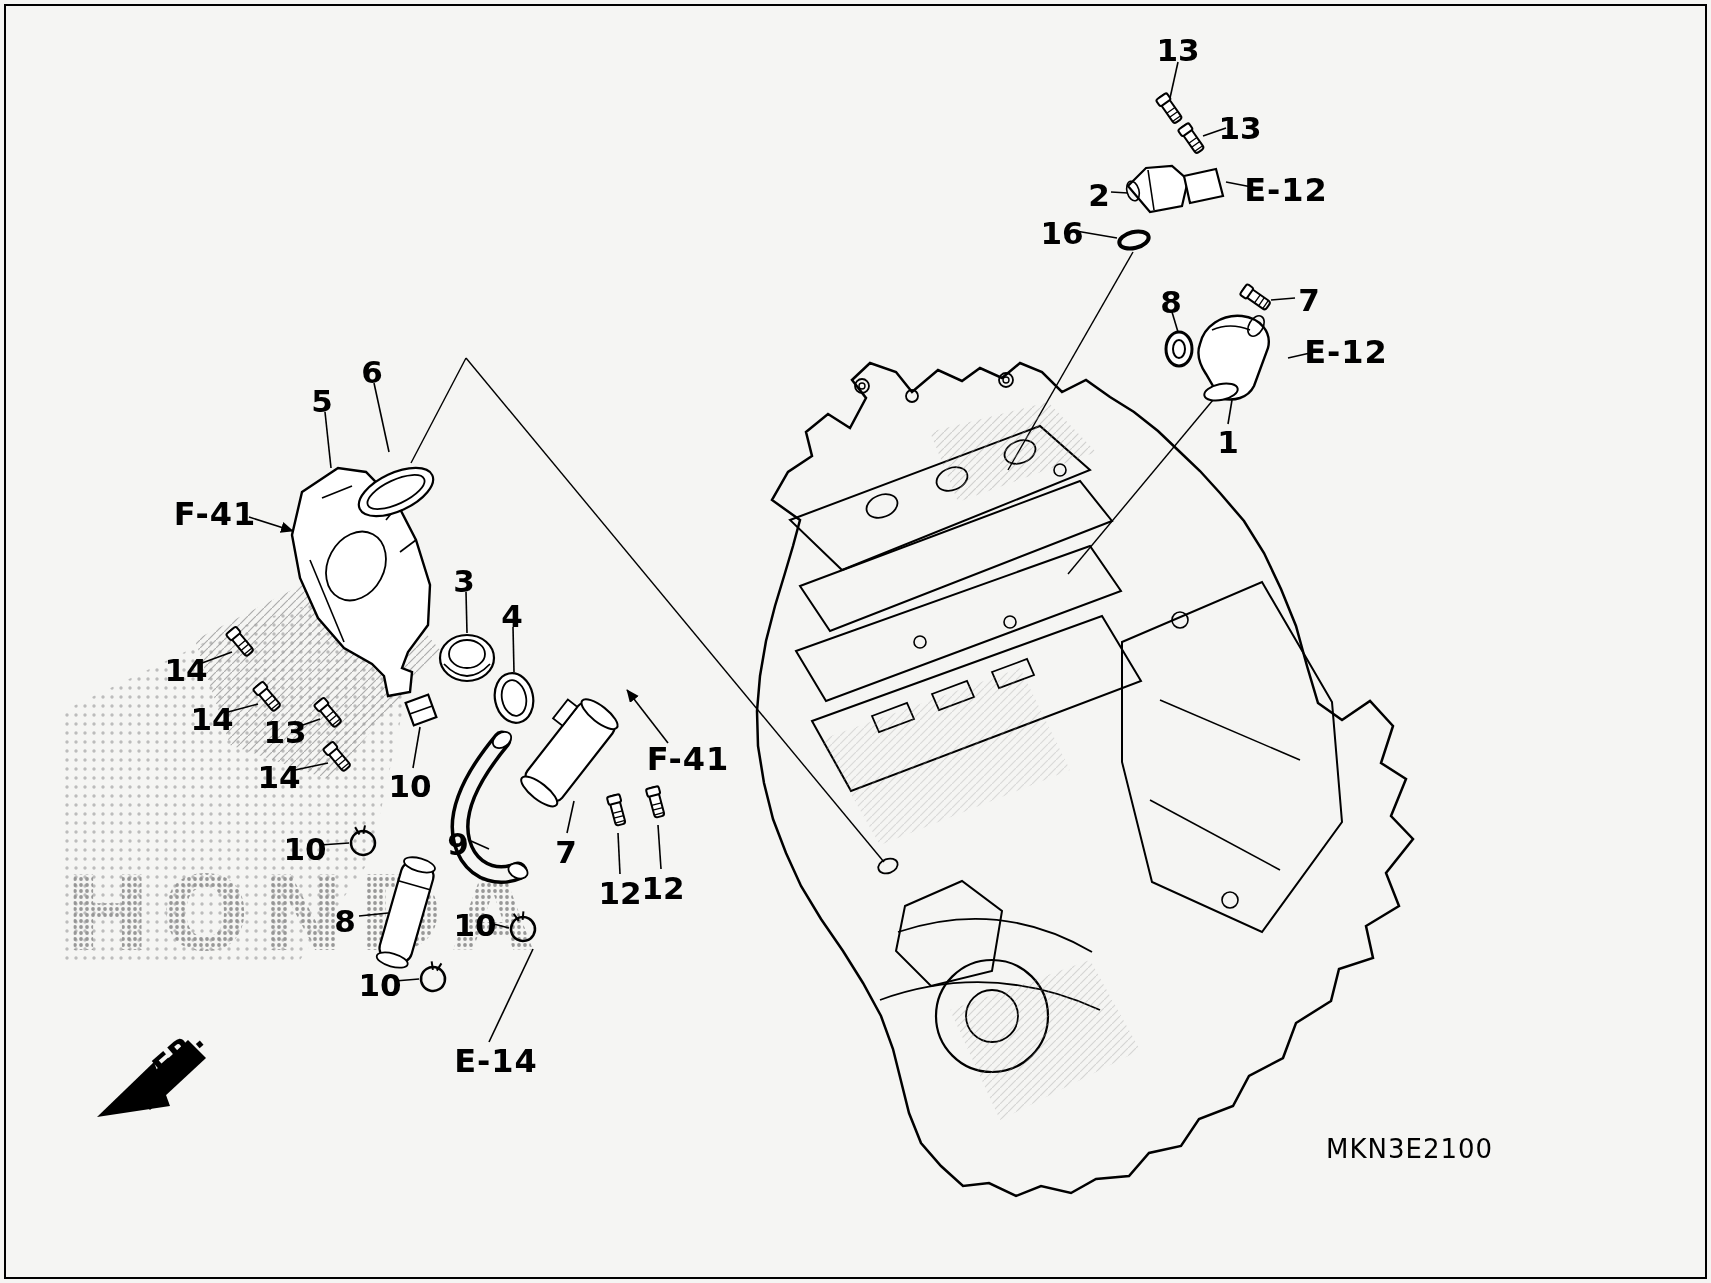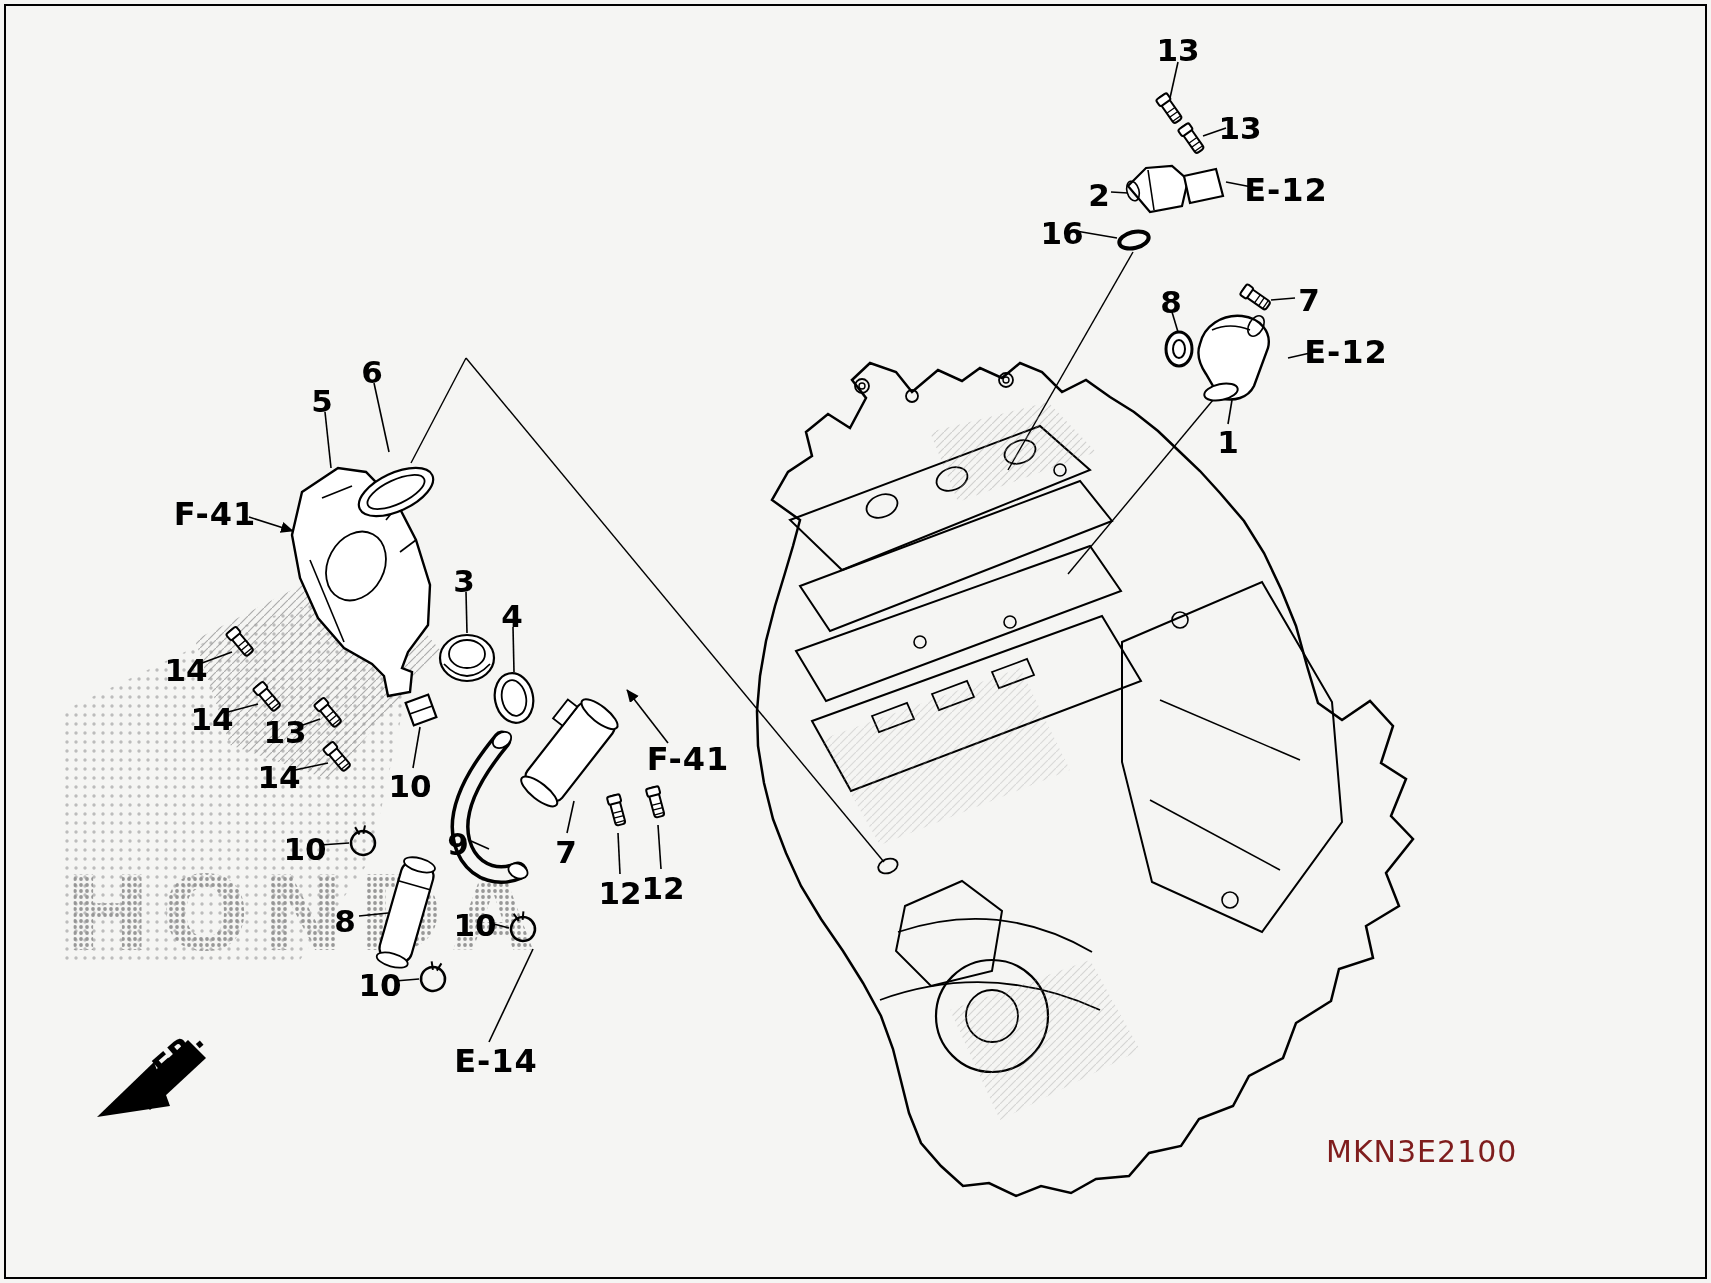--- a/index.html
+++ b/index.html
@@ -22,21 +22,21 @@
     position:absolute;
     transform:translate(-50%,-50%);
     color:#000;
     white-space:nowrap;
     line-height:1;
   }
   .callout.num{font-size:31px;font-weight:600;}
   .callout.ref{font-size:32px;font-weight:800;letter-spacing:1px;}
   .diagram-code{
     position:absolute;left:1326px;top:1134px;
-    font-size:30px;font-weight:500;letter-spacing:1px;color:#7f1d1d;
+    font-size:26px;font-weight:500;letter-spacing:1px;color:#000000;
   }
   .fr-label{
     position:absolute;left:178px;top:1053px;
     transform:translate(-50%,-50%) rotate(-41deg);
     font-size:30px;font-weight:800;color:#000;
   }
 </style>
 </head>
 <body>
 

